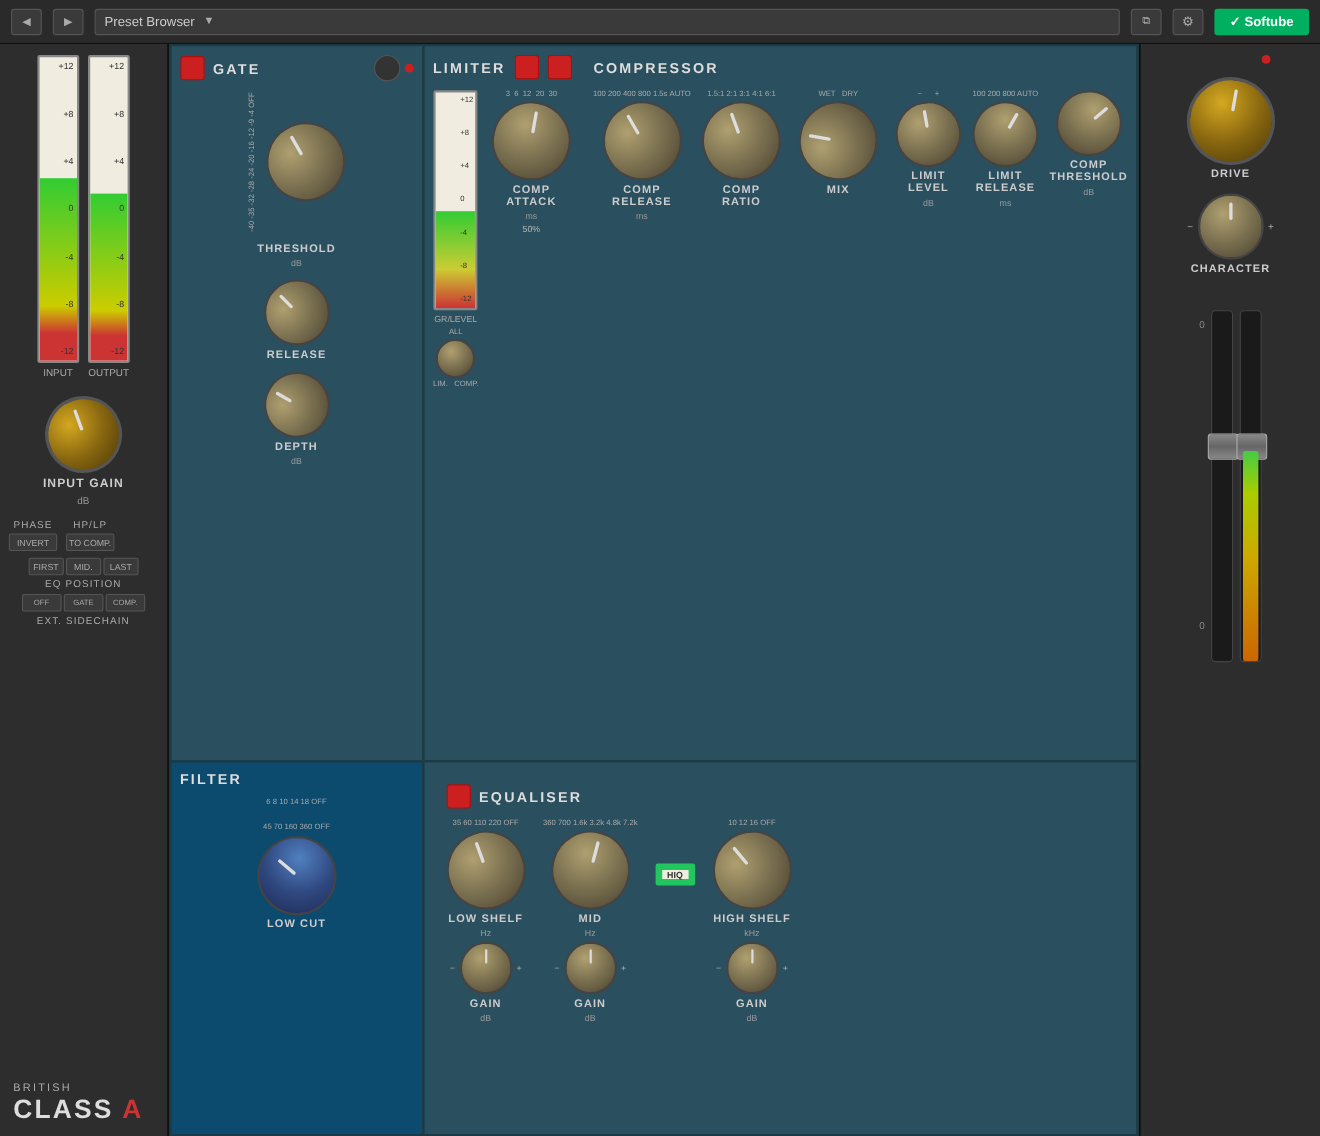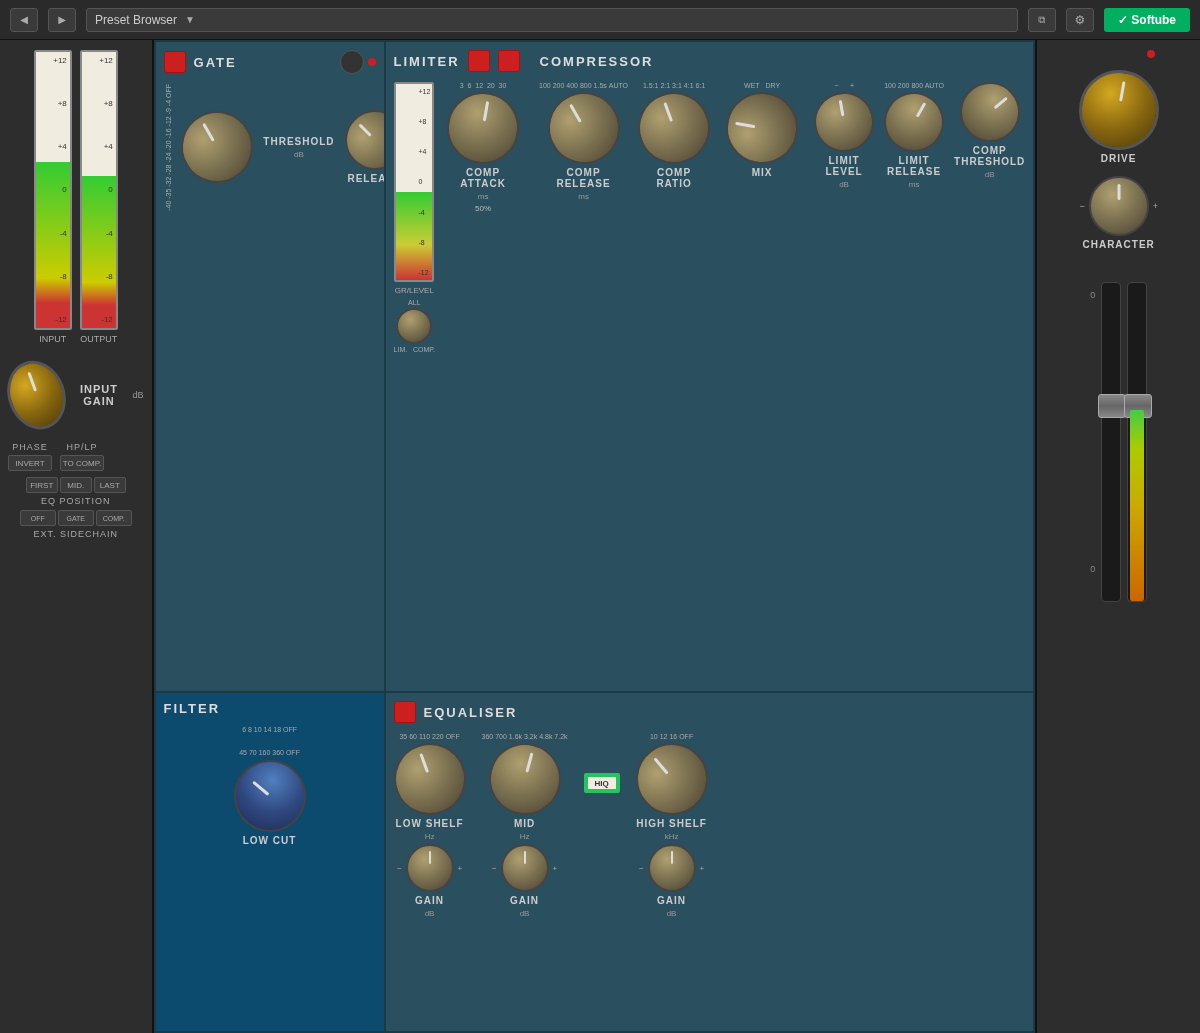--- a/index.html
+++ b/index.html
@@ -74,21 +74,21 @@
       position: absolute; bottom: 0; left: 0; right: 0;
       background: linear-gradient(to top, #cc3333 0%, #cc3333 15%, #cccc00 30%, #33cc33 100%);
       height: 60%;
     }
 
     .meter-label {
       font-size: 9px; color: #aaa; text-align: center;
     }
 
     .input-gain-knob {
-      display: flex; flex-direction: row; align-items: center; gap: 4px; margin-top: 8px;
+      display: flex; flex-direction: column; align-items: center; gap: 4px; margin-top: 8px;
     }
 
     .knob-gold {
       width: 70px; height: 70px; border-radius: 50%;
       background: radial-gradient(circle at 35% 30%, #d4a820, #8a6810, #4a3808);
       border: 3px solid #555; position: relative; cursor: pointer;
     }
 
     .knob-gold::after {
       content: ''; position: absolute; top: 8px; left: 50%; transform: translateX(-50%);
@@ -166,21 +166,21 @@
 
     
     .filter-section {
       width: 230px; background: #0c4a6e; border: 2px solid #1a3a45;
       border-right: none; border-top: none; padding: 8px; position: relative;
     }
 
     
     .eq-section {
       flex: 1; background: #2a5060; border: 2px solid #1a3a45;
-      border-top: none; padding: 8px; position: relative;
+      border-top: none; padding: 20px; position: relative;
     }
 
     
     .section-header {
       display: flex; align-items: center; gap: 8px; margin-bottom: 10px;
     }
 
     .power-btn-red {
       width: 22px; height: 22px; border-radius: 3px;
       background: #cc2020; border: 1px solid #aa1010; cursor: pointer;
@@ -294,21 +294,21 @@
       height: 300px; padding: 8px 0; font-size: 9px; color: #888;
     }
 
     .selector-knob {
       width: 36px; height: 36px; border-radius: 50%;
       background: radial-gradient(circle at 38% 30%, #b0a070, #7a7050, #4a4030);
       border: 2px solid #444; position: relative; cursor: pointer;
     }
 
     .hiq-btn {
-      width: 36px; height: 20px; background: #f0ede0; border: 4px solid #22c55e;
+      width: 36px; height: 20px; background: #f0ede0; border: 6px solid #22c55e;
       cursor: pointer; border-radius: 2px; font-size: 8px; color: #333;
       display: flex; align-items: center; justify-content: center; font-weight: bold;
     }
   </style>
 </head>
 <body>
 
 <div class="top-bar">
   <button class="nav-btn">◀</button>
   <button class="nav-btn">▶</button>
@@ -387,37 +387,44 @@
       <div class="sidechain-group">
         <div class="sc-btns">
           <div class="sc-btn">OFF</div>
           <div class="sc-btn">GATE</div>
           <div class="sc-btn">COMP.</div>
         </div>
         <div class="control-label">EXT. SIDECHAIN</div>
       </div>
     </div>
 
+    <div class="brand-label">
+      <div class="brand-british">BRITISH</div>
+      <div class="brand-class">
+        <span>CLASS</span>
+        <span class="brand-a">A</span>
+      </div>
+    </div>
   </div>
 
   <div class="center-panel">
 
     <div class="top-section">
 
       <div class="gate-section">
         <div class="section-header">
           <div class="power-btn-red"></div>
           <span class="section-title">GATE</span>
           <div style="margin-left:auto; display:flex; align-items:center; gap:4px;">
             <div style="width:24px;height:24px;border-radius:50%;background:#333;border:1px solid #555;cursor:pointer;"></div>
             <div class="gate-led"></div>
           </div>
         </div>
 
-        <div style="display:flex; flex-direction:row; align-items:center; gap:10px;">
+        <div style="display:flex; flex-direction:column; align-items:center; gap:10px;">
 
           <div style="position:relative; display:flex; align-items:center; gap:8px;">
             <div style="font-size:7px; color:#aaa; writing-mode:vertical-rl; transform:rotate(180deg); line-height:1.4;">
               <span>-40 -35 -32 -28 -24 -20 -16 -12 -9 -4 OFF</span>
             </div>
             <div class="knob-large" style="transform:rotate(-30deg)"></div>
           </div>
           <div class="knob-wrapper">
             <div class="knob-title">THRESHOLD</div>
             <div class="knob-subtitle">dB</div>

